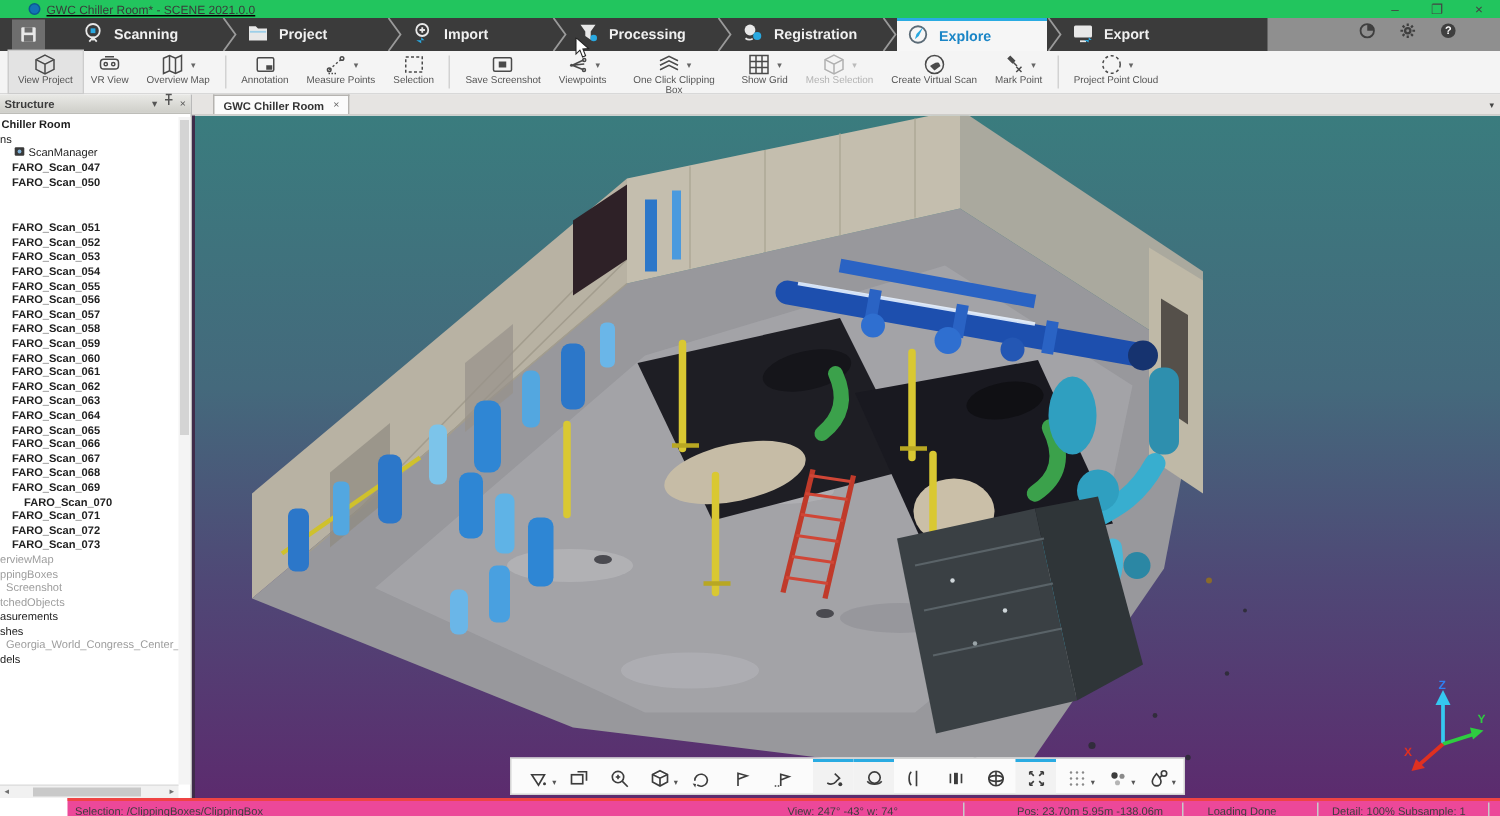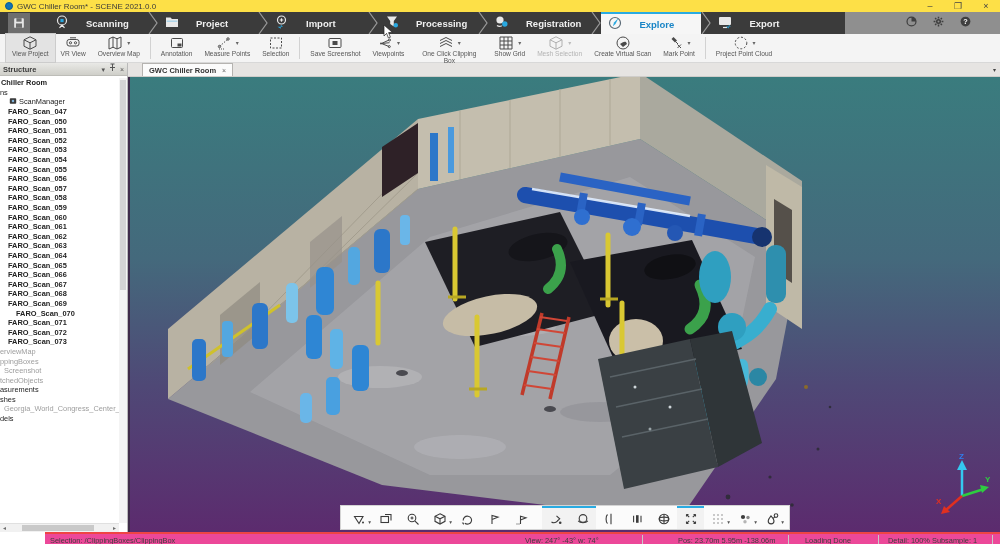--- a/index.html
+++ b/index.html
@@ -1,30 +1,30 @@
 <!DOCTYPE html>
 <html><head>
 <meta charset="utf-8">
 <style>
   * { margin:0; padding:0; box-sizing:border-box; }
   html,body { width:1000px; height:544px; overflow:hidden; font-family:"Liberation Sans", sans-serif; background:#fff; }
   #app { position:relative; width:1000px; height:544px; background:#fff; }
 
   
-  #titlebar { position:relative; height:12px; background:#fde047; display:flex; align-items:center; padding-left:5px; }
+  #titlebar { position:relative; height:12px; background:#22c55e; display:flex; align-items:center; padding-left:19px;text-decoration:underline; }
   #app-icon { width:8px; height:8px; border-radius:50%; background:#1273b5; border:1px solid #0a5a92; margin-right:4px; }
   #title-text { font-size:8px; color:#3a3a3a; }
   #win-controls { position:absolute; right:2px; top:0; display:flex; gap:16px; padding-right:6px; }
   .win-btn { font-size:9px; color:#444; line-height:12px; width:12px; text-align:center; cursor:default; }
 
   
   #ribbon { position:relative; height:22px; background:#3b3b3b; display:flex; align-items:stretch; }
   #save-btn { width:22px; margin:1px 0 1px 8px; background:#6e6e6e; display:flex; align-items:center; justify-content:center; }
   #ribbon-tabs { display:flex; margin-left:18px; align-items:stretch; }
-  .rtab { display:flex; align-items:center; gap:16px; padding:0 10px 0 6px; min-width:100px; color:#f0f0f0; font-size:9.5px; font-weight:bold; position:relative; }
+  .rtab { display:flex; align-items:center; gap:6px; padding:0 10px 0 6px; min-width:100px; color:#f0f0f0; font-size:9.5px; font-weight:bold; position:relative; }
   .rtab.active { background:#f6f6f6; color:#1a85c6; border-top:2px solid #29abe2; }
   .rtab-sep { display:flex; align-items:center; }
   #ribbon-right { position:absolute; right:0; top:0; bottom:0; left:845px; background:#8f8f8f; display:flex; align-items:center; justify-content:flex-end; gap:14px; padding-right:28px; }
 
   
   #toolbar { position:relative; height:29px; background:#f4f4f4; border-bottom:1px solid #d8d8d8; display:flex; align-items:stretch; padding-left:6px; }
   .tbtn { display:flex; flex-direction:column; align-items:center; justify-content:flex-start; padding:1px 6px 0 6px; position:relative; }
   .tbtn.active { background:#e3e3e3; outline:1px solid #cccccc; }
   .tb-iconrow { height:15px; display:flex; align-items:center; gap:2px; }
   .tb-label { font-size:6.6px; color:#555; text-align:center; line-height:1.08; max-width:66px; }
@@ -380,21 +380,21 @@
                 <circle cx="5" cy="5" r="1.6" fill="#7fb2d8"></circle>
               </svg></span>
             <span>ScanManager</span>
           </div>
           <div class="trow scan" style="padding-left: 8px;">
             <span>FARO_Scan_047</span>
           </div>
           <div class="trow scan" style="padding-left: 8px;">
             <span>FARO_Scan_050</span>
           </div>
-          <div class="trow scan" style="padding-left: 8px;">
+          <div class="trow scan" style="padding-left: 8px; margin-top: 21px;">
             <span>FARO_Scan_051</span>
           </div>
           <div class="trow scan" style="padding-left: 8px;">
             <span>FARO_Scan_052</span>
           </div>
           <div class="trow scan" style="padding-left: 8px;">
             <span>FARO_Scan_053</span>
           </div>
           <div class="trow scan" style="padding-left: 8px;">
             <span>FARO_Scan_054</span>

